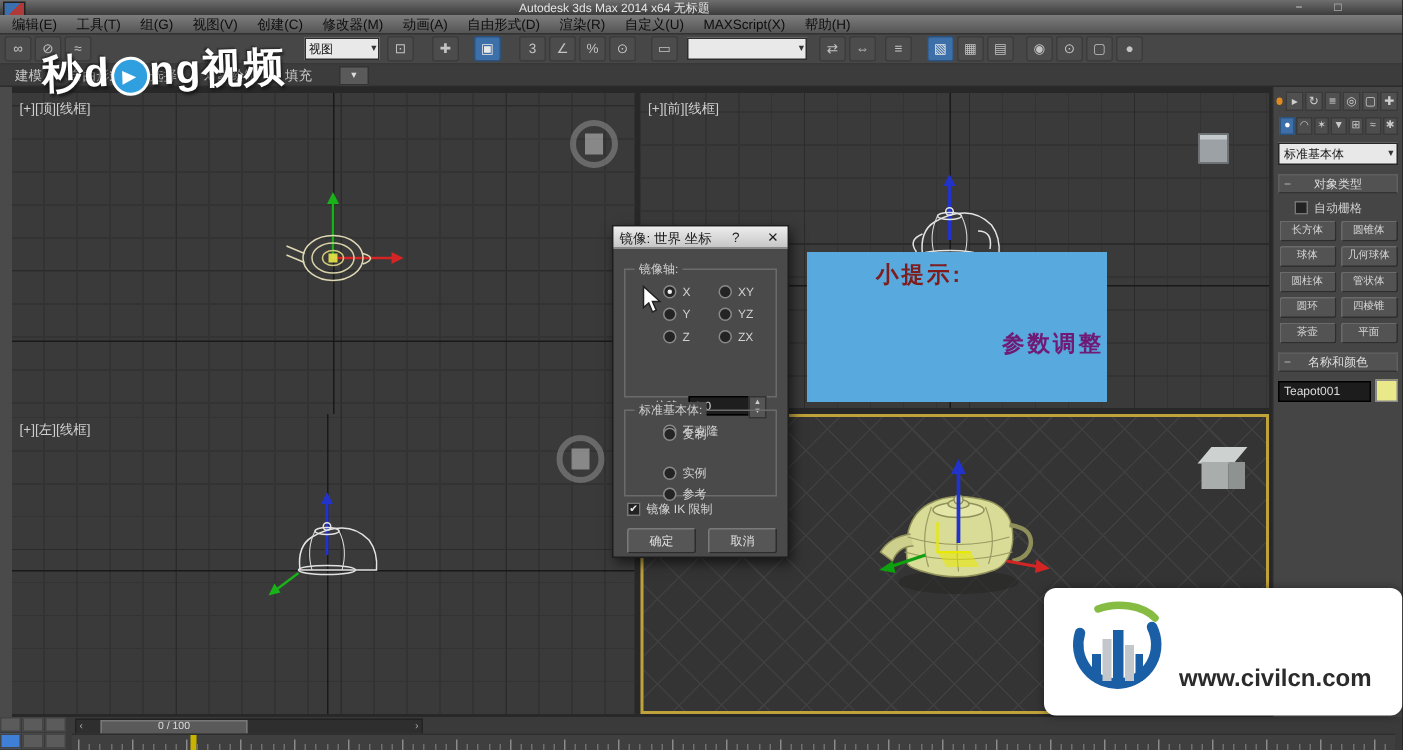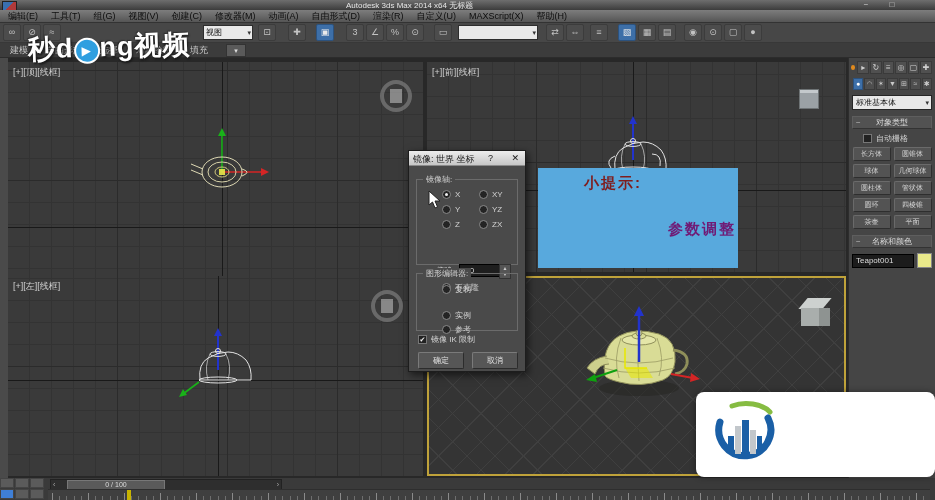--- a/index.html
+++ b/index.html
@@ -396,21 +396,21 @@
         <div class="radio" style="left: 62px; top: 25px;">
           <span class="rb"></span>
           <span class="rlabel">YZ</span>
         </div>
         <div class="radio" style="left: 62px; top: 40px;">
           <span class="rb"></span>
           <span class="rlabel">ZX</span>
         </div>
       </div>
     <div class="dlg-group" id="grp-clone">
-      <span class="dlg-legend">图形编辑器:</span>
+      <span class="dlg-legend">标准基本体:</span>
     <div class="radio sel" style="left: 25px; top: 8px;">
           <span class="rb"></span>
           <span class="rlabel">不克隆</span>
         </div>
         <div class="radio" style="left: 25px; top: 10px;">
           <span class="rb"></span>
           <span class="rlabel">复制</span>
         </div>
         <div class="radio" style="left: 25px; top: 36px;">
           <span class="rb"></span>
@@ -436,20 +436,21 @@
   <div id="logo">
     <svg width="80" height="70" style="position:absolute;left:8px;top:8px;">
       <path d="M16 22 A26 26 0 1 0 64 18" stroke="#1a5fa6" stroke-width="7" fill="none" stroke-linecap="round"></path>
       <path d="M28 6 A28 18 0 0 1 66 12" stroke="#86bc42" stroke-width="5" fill="none" stroke-linecap="round"></path>
       <rect x="24" y="36" width="6" height="18" fill="#1a5fa6"></rect>
       <rect x="31" y="26" width="6" height="28" fill="#c2c7cb"></rect>
       <rect x="38" y="20" width="7" height="34" fill="#1a5fa6"></rect>
       <rect x="46" y="30" width="6" height="24" fill="#c2c7cb"></rect>
       <rect x="53" y="36" width="5" height="18" fill="#1a5fa6"></rect>
     </svg>
+    <div id="logo-url">www.civilcn.com</div>
   </div>
 
   <div id="bottombar">
     <div id="layout-grid">
       <div class="lg-cell"></div>
       <div class="lg-cell"></div>
       <div class="lg-cell"></div>
       <div class="lg-cell active"></div>
       <div class="lg-cell"></div>
       <div class="lg-cell"></div>

